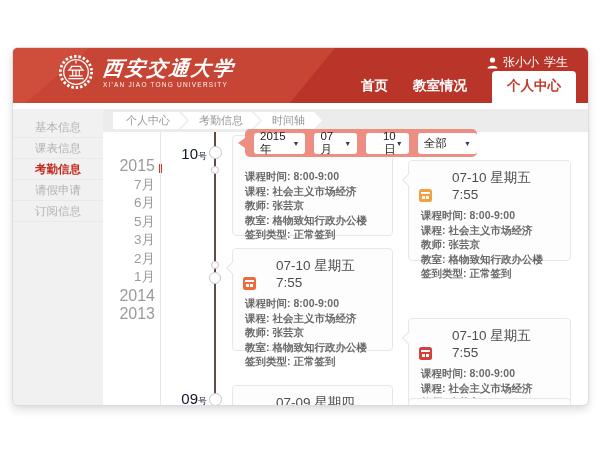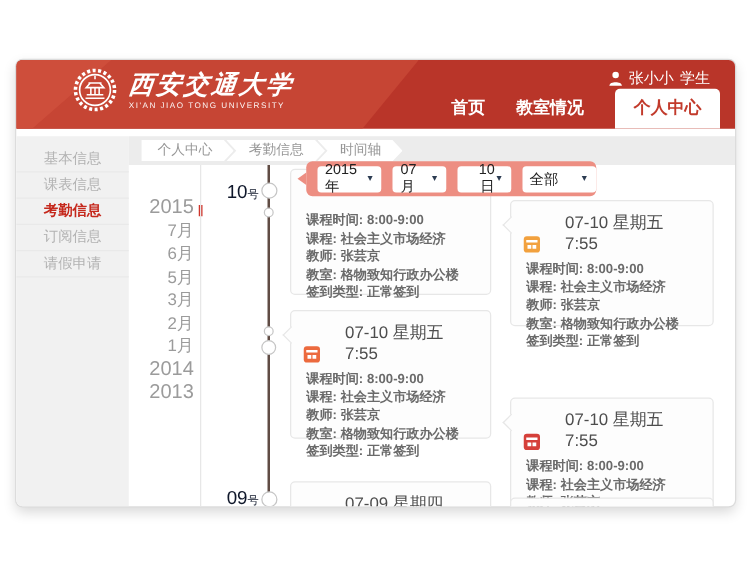--- a/index.html
+++ b/index.html
@@ -130,22 +130,22 @@
       <span class="nav-item">首页</span>
       <span class="nav-item">教室情况</span>
       <span class="nav-tab">个人中心</span>
     </div>
   </div>
 
   <div class="sidebar">
     <div class="side-item">基本信息</div>
     <div class="side-item">课表信息</div>
     <div class="side-item active">考勤信息</div>
+    <div class="side-item">请假申请</div>
     <div class="side-item">订阅信息</div>
-    <div class="side-item">请假申请</div>
   </div>
 
   <div class="crumbbar">
     <span class="crumb first">个人中心</span>
     <span class="crumb">考勤信息</span>
     <span class="crumb">时间轴</span>
   </div>
 
   <div class="rail">
     <div class="rail-row year">2015</div>

